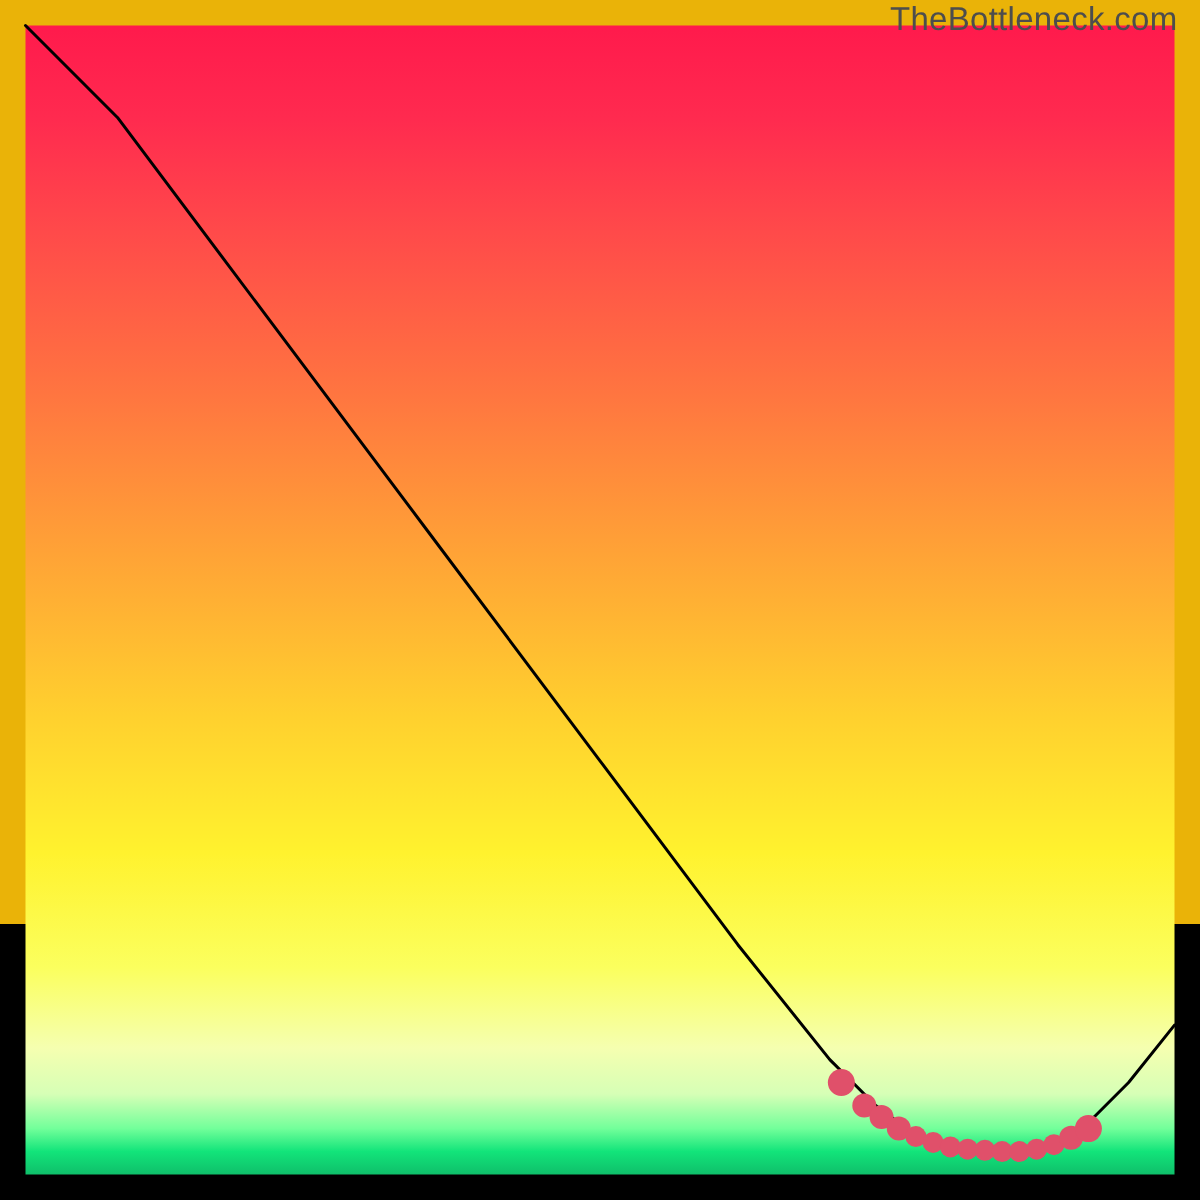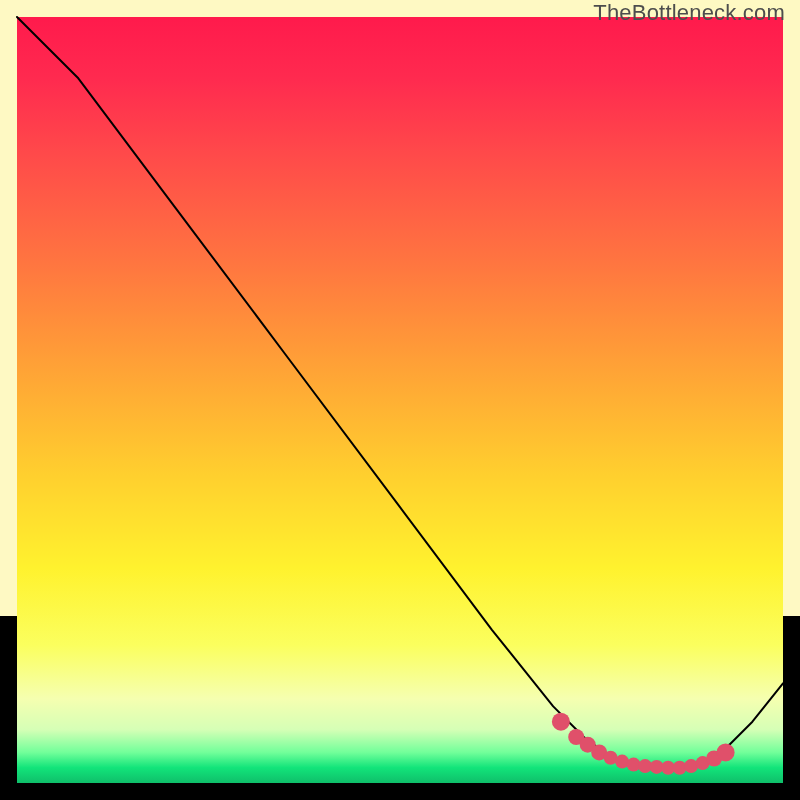--- a/index.html
+++ b/index.html
@@ -8,21 +8,21 @@
     width: 800px;
     height: 800px;
     background: #000;
     overflow: hidden;
     font-family: Arial, Helvetica, sans-serif;
   }
   .frame {
     position: relative;
     width: 800px;
     height: 616px;
-    background: #fef9c3;
+    background: #eab308;
   }
   .plot {
     position: absolute;
     left: 17px;
     top: 17px;
     width: 766px;
     height: 766px;
     
     background: linear-gradient(
       to bottom,

